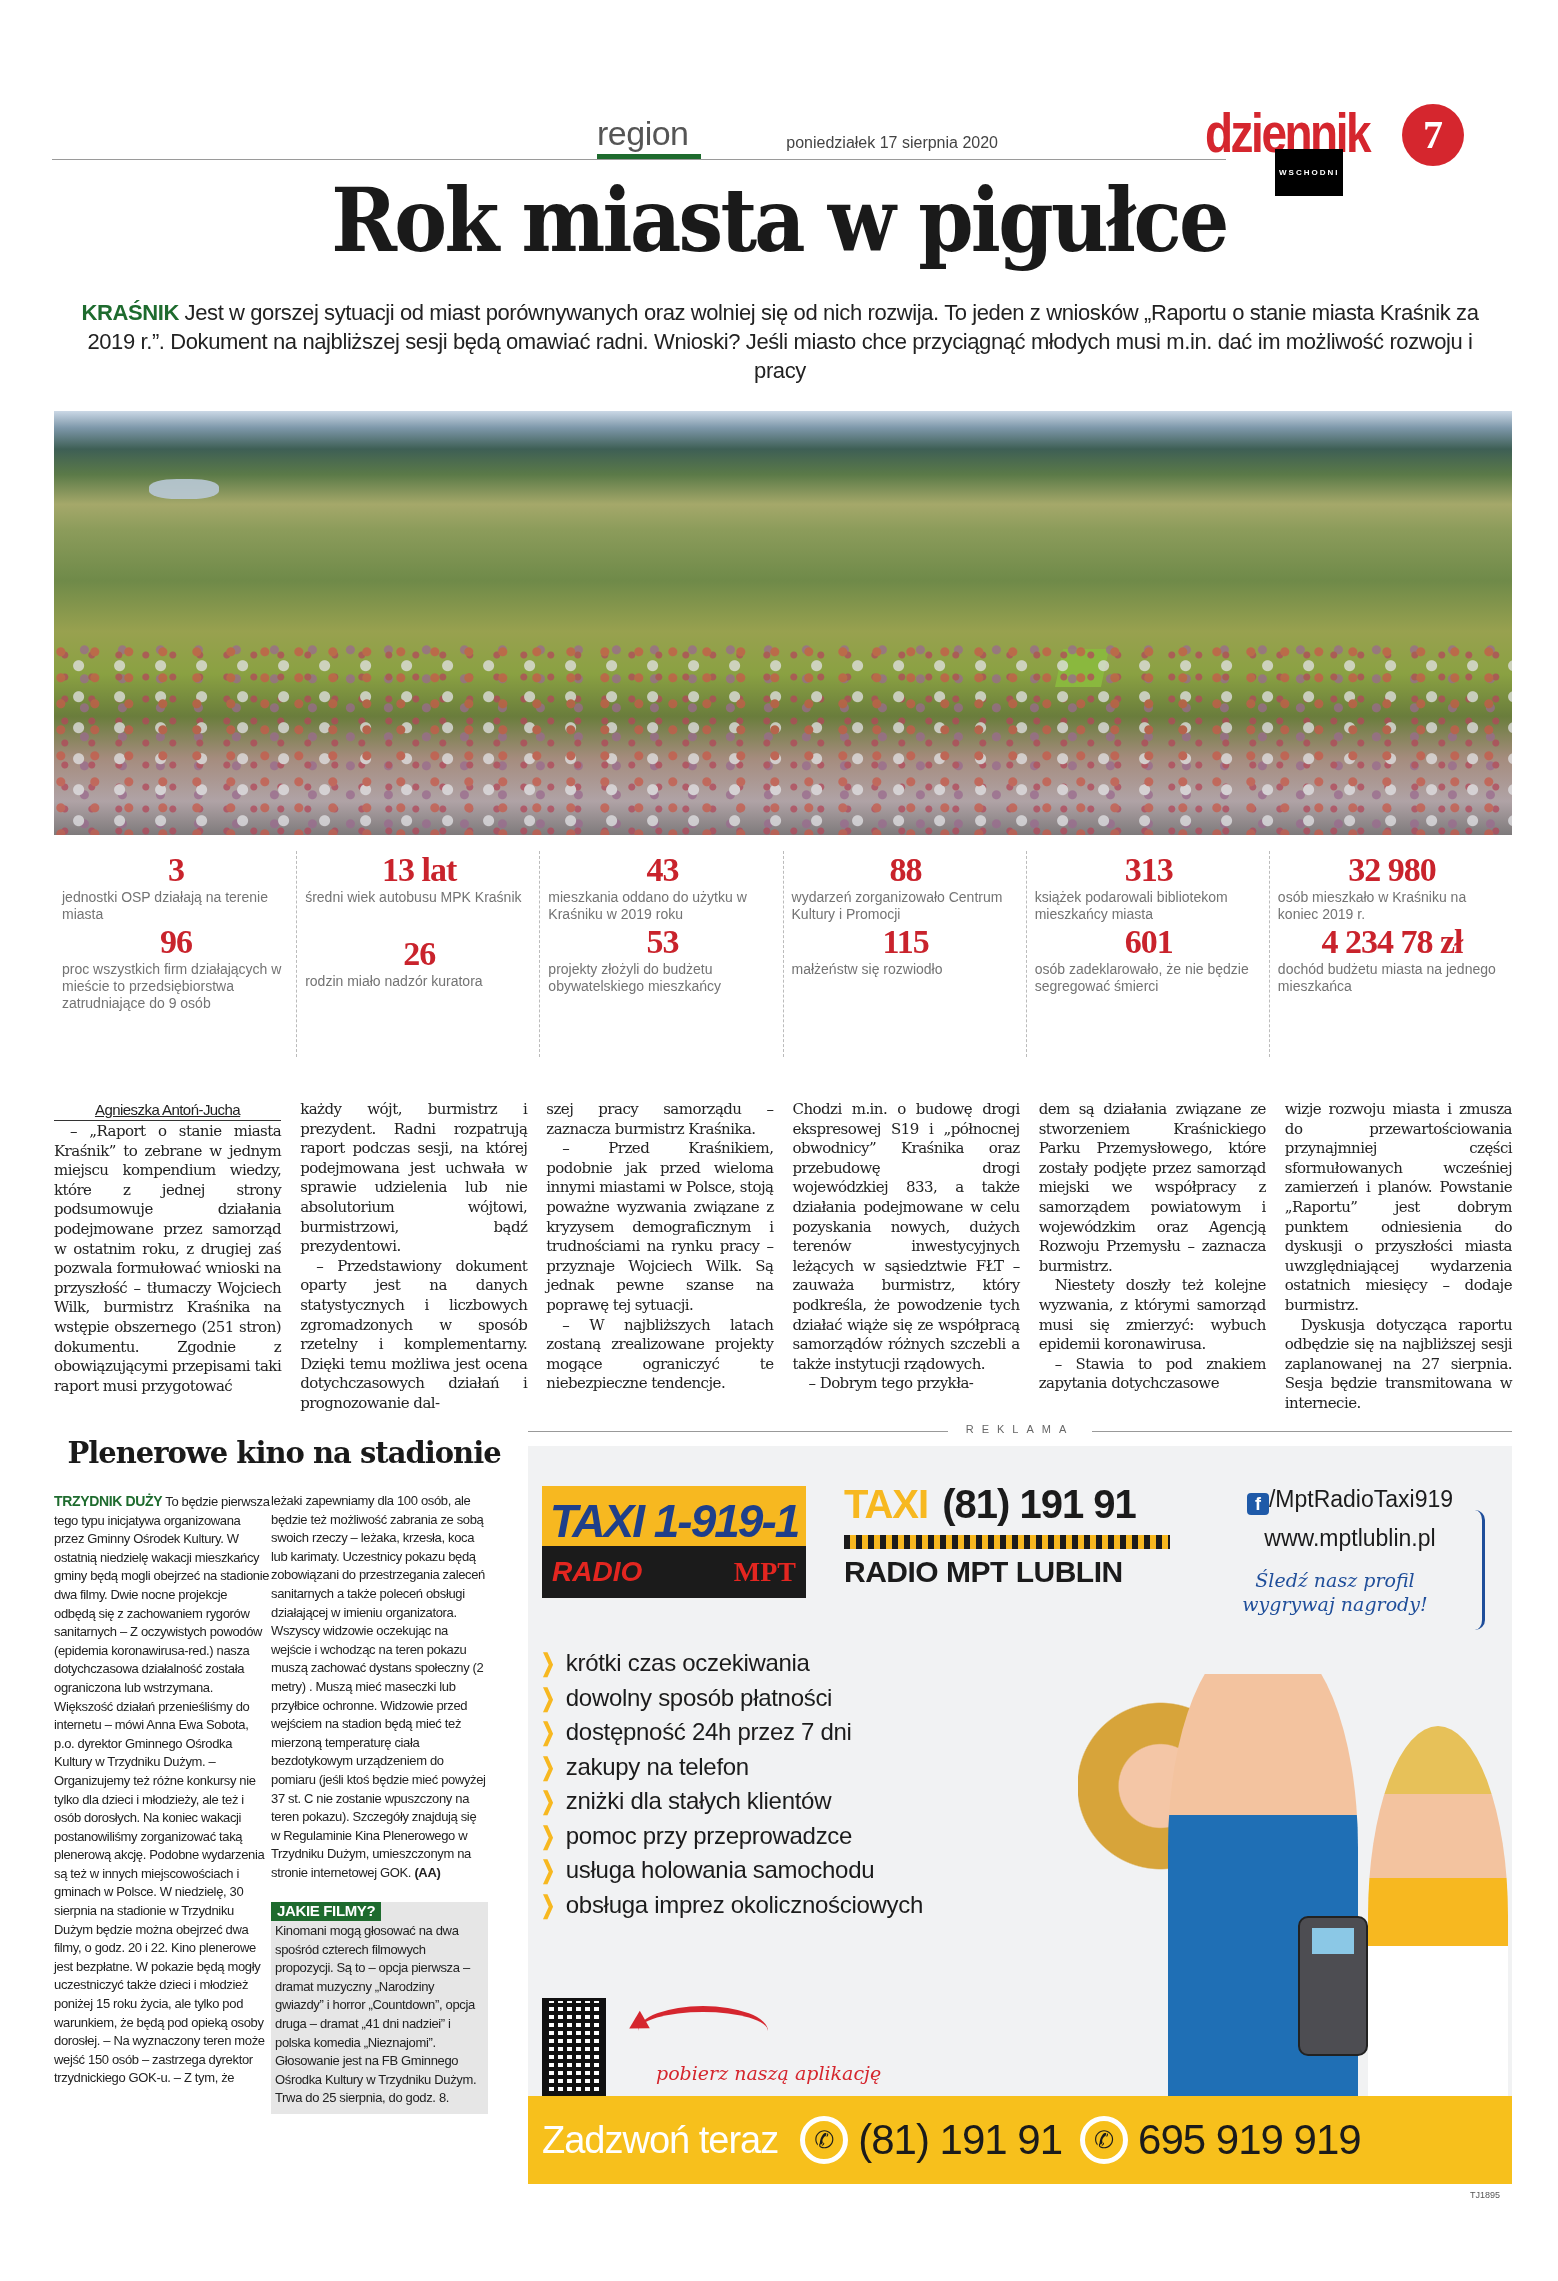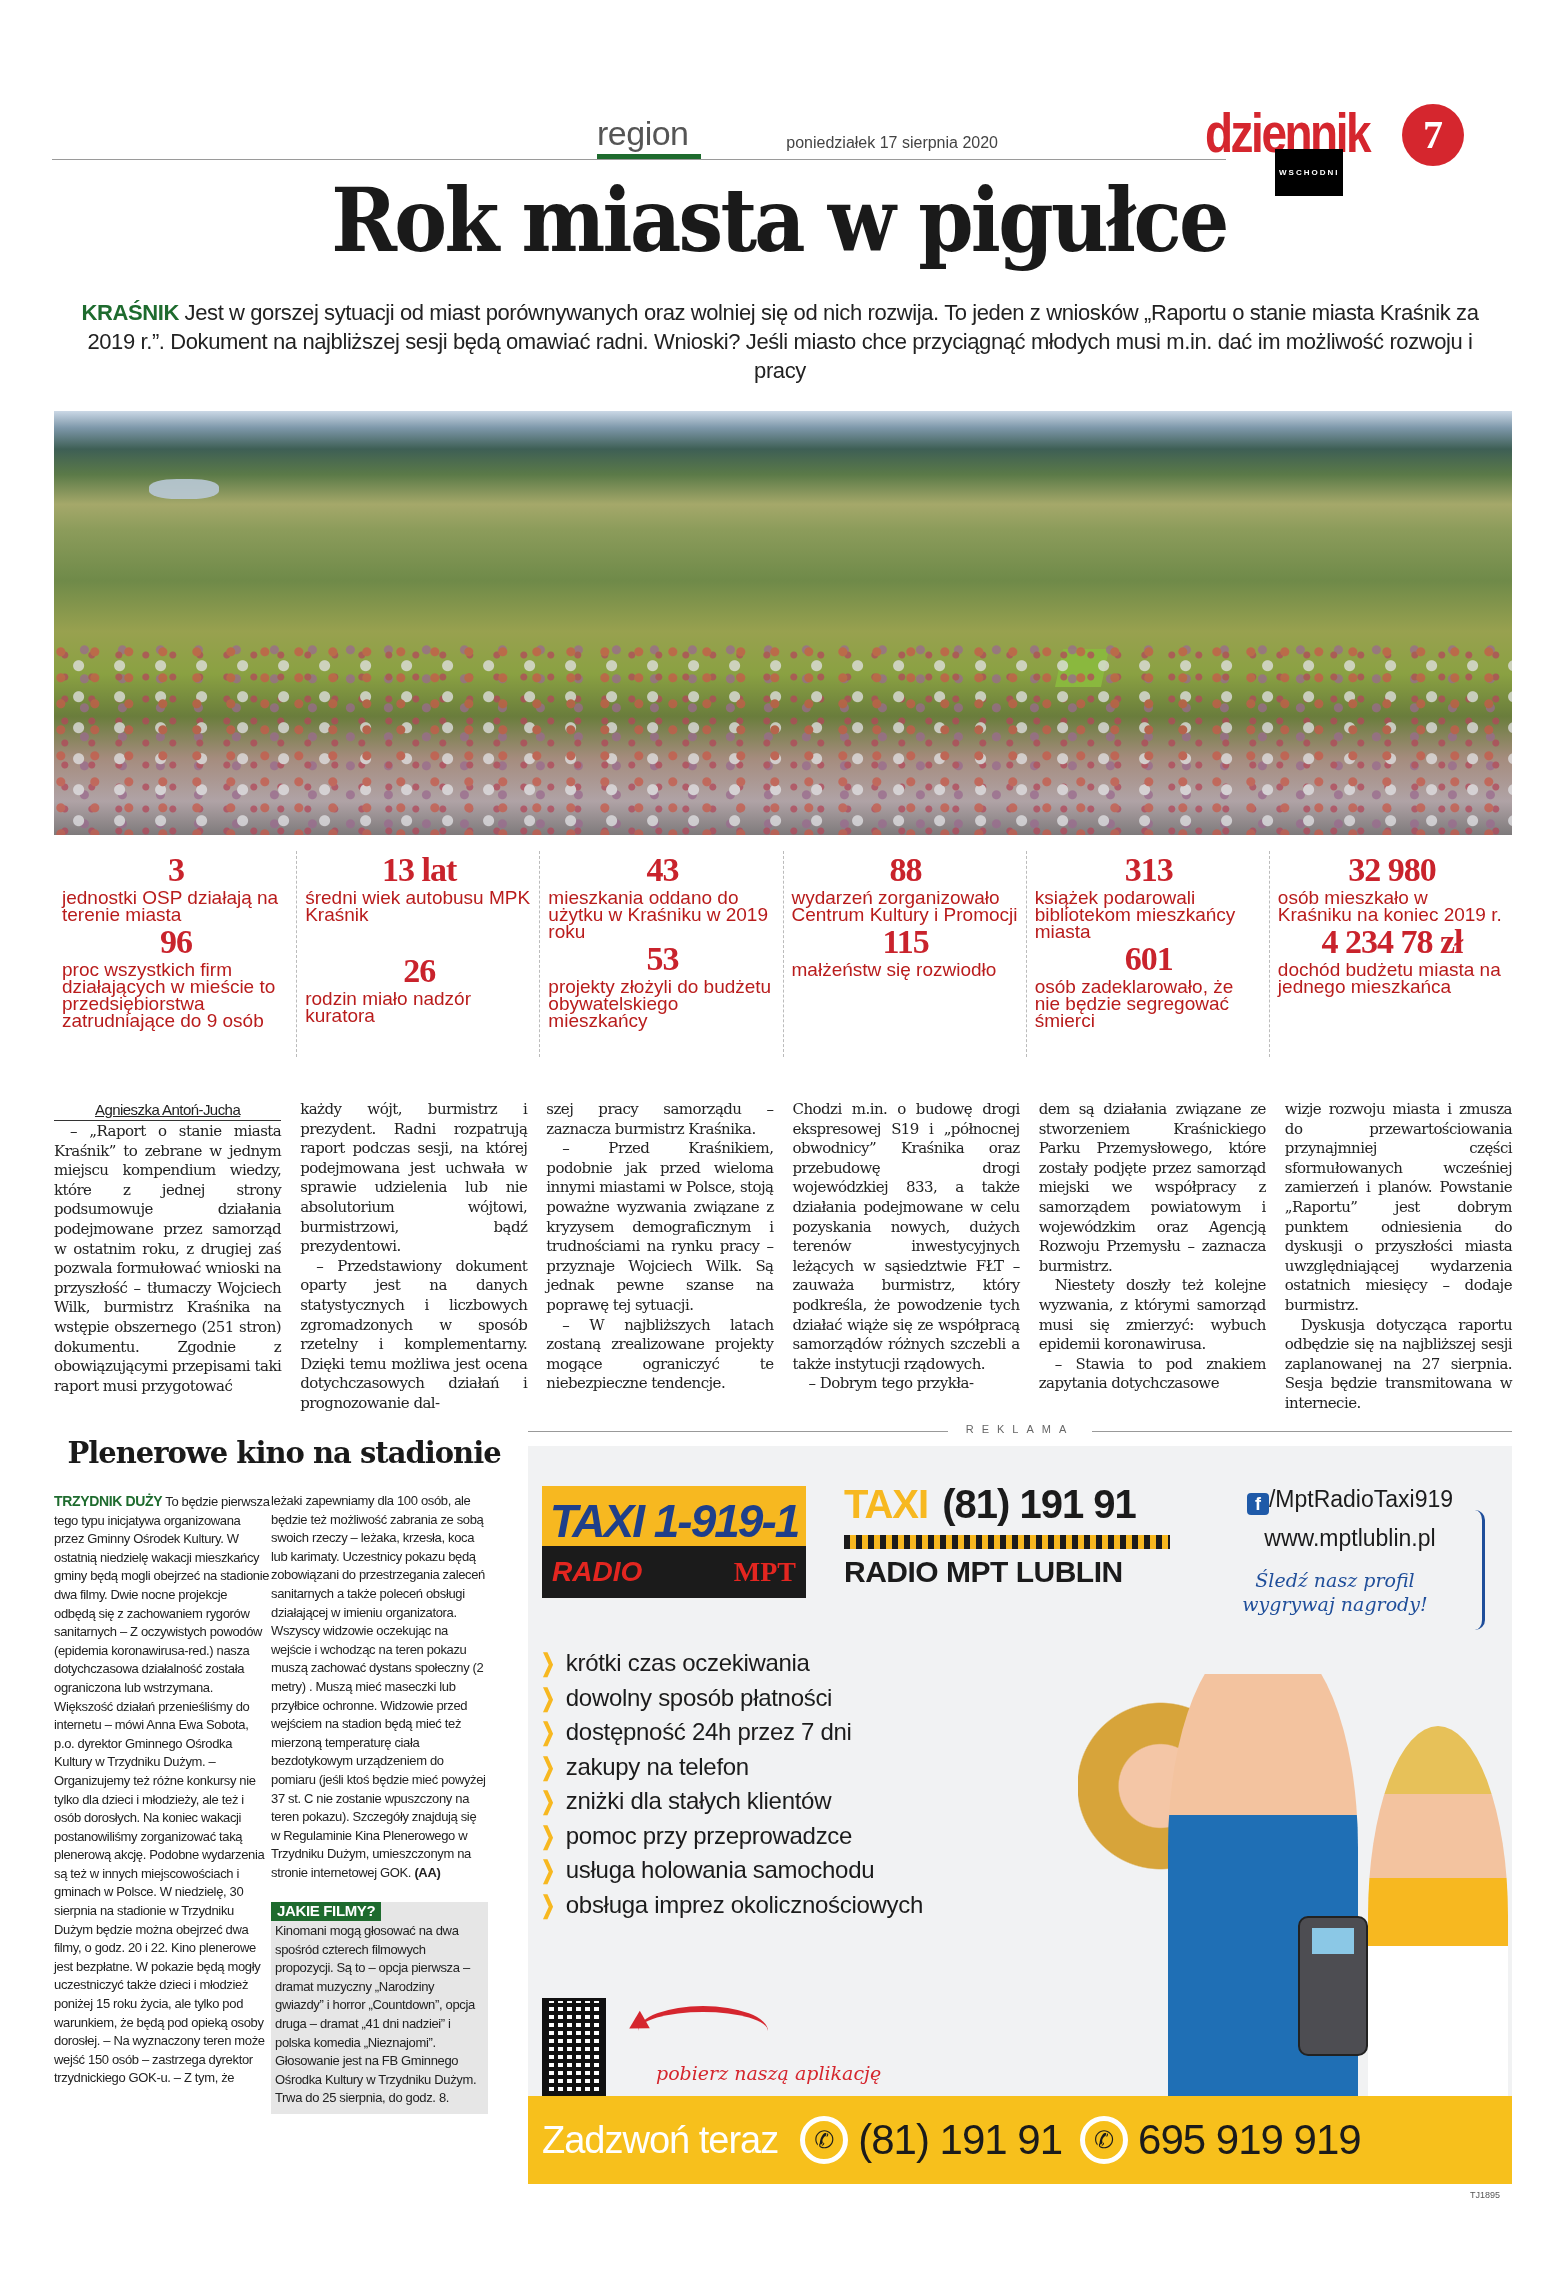--- a/index.html
+++ b/index.html
@@ -34,25 +34,25 @@
     background-size: 34px 26px, 41px 31px, 27px 22px, 38px 29px; opacity: 0.75; }
   .photo .lake { position: absolute; left: 95px; top: 68px; width: 70px; height: 20px; background: #b9c9d6; border-radius: 40%; opacity: 0.9; }
   .photo .field { position: absolute; left: 1005px; top: 238px; width: 46px; height: 38px; background: #8ab83e; transform: skewX(-12deg); }
 
   
   .stats { position: absolute; left: 54px; top: 851px; width: 1458px; height: 206px; display: flex; }
   .stat-col { flex: 1; padding: 0 6px 0 8px; border-left: 1px dashed #bbb; position: relative; }
   .stat-col:first-child { border-left: none; }
   .stat { text-align: left; }
   .stat-num { display: block; text-align: center; font-family: "Liberation Serif", serif; font-weight: bold; font-size: 34px; color: #c9232c; line-height: 38px; letter-spacing: -1px; }
-  .stat-desc { font-size: 19px; line-height: 17px; color: #b91c1c; font-weight: 300; }
+  .stat-desc { font-size: 14px; line-height: 17px; color: #737373; font-weight: 300; }
   .stat + .stat { }
 
   
-  .article { position: absolute; left: 54px; top: 1100px; width: 1458px; height: 310px; display: flex; gap: 19px; }
+  .article { position: absolute; left: 54px; top: 1100px; width: 1458px; height: 310px; display: flex; gap: 19px; justify-content: flex-end; }
   .acol { flex: 1; font-family: "DejaVu Serif", serif; font-size: 15px; line-height: 19.6px; color: #222; text-align: justify; letter-spacing: -0.55px; }
   .acol p { text-indent: 16px; }
   .acol p.noind { text-indent: 0; }
   .byline { text-align: center; font-family: "Liberation Sans", sans-serif; font-size: 15px; border-bottom: 1px solid #333; margin-bottom: 1px; line-height: 20px; }
   .byline span { text-decoration: underline; }
 
   
   .h2 { position: absolute; left: 54px; top: 1436px; width: 460px; text-align: center; font-family: "DejaVu Serif", serif; font-weight: bold; font-size: 29px; letter-spacing: -1px; color: #1a1a1a; }
   .art2 { position: absolute; left: 54px; top: 1492px; width: 460px; display: flex; }
   .a2col { width: 217px; font-family: "Liberation Sans", sans-serif; font-size: 13px; line-height: 18.6px; color: #222; letter-spacing: -0.35px; }

